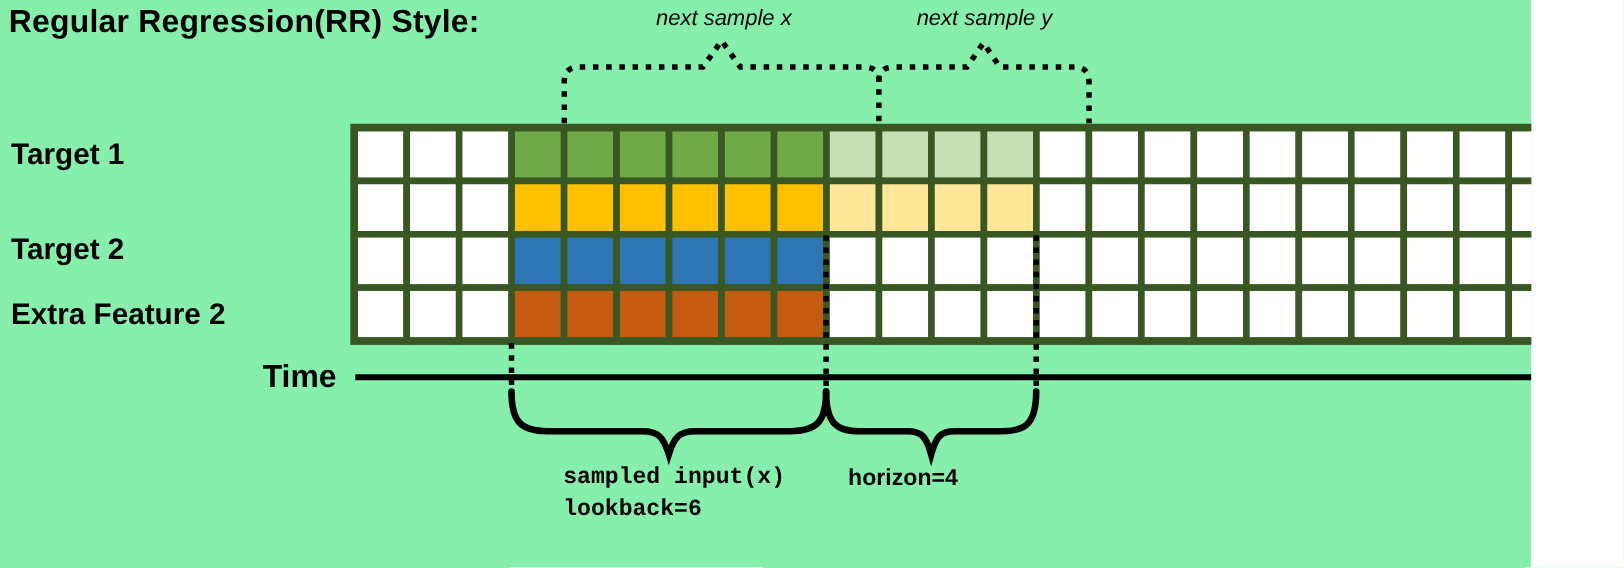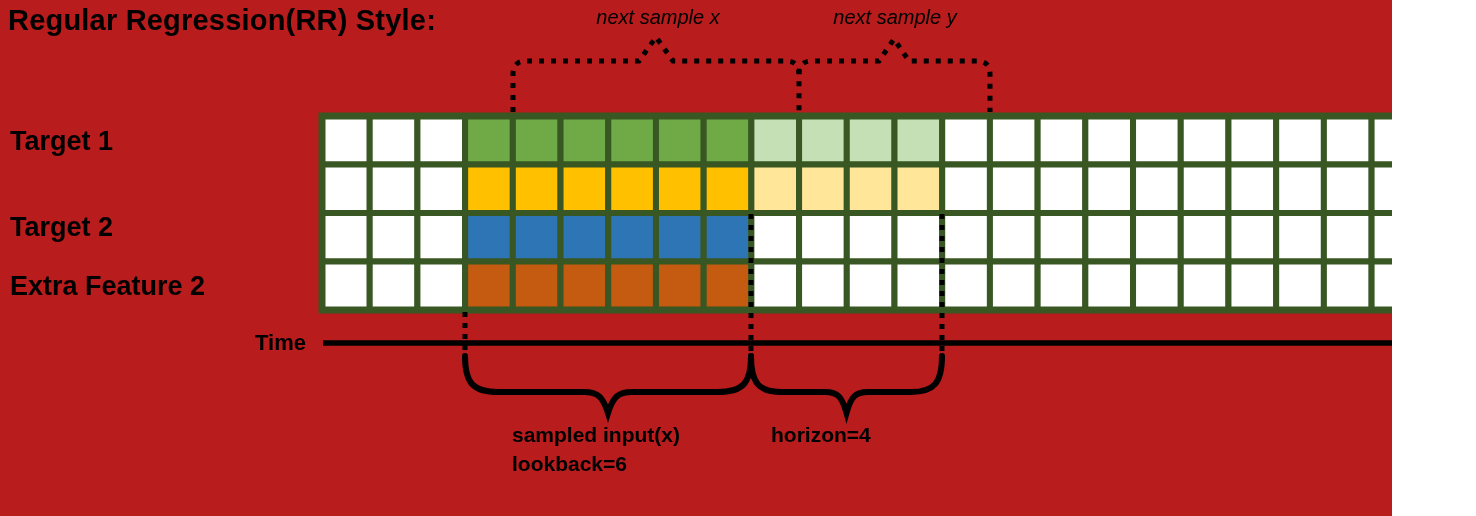--- a/index.html
+++ b/index.html
@@ -1,36 +1,36 @@
 <!DOCTYPE html>
 <html><head>
 <meta charset="utf-8">
 <style>
   html,body{margin:0;padding:0;background:#ffffff;}
   .canvas{
     position:relative;
     width:1392px;height:516px;
-    background:#b91c1c;
+    background:#86efac;
     font-family:"Liberation Sans", sans-serif;
     color:#000;
     overflow:hidden;
   }
   .abs{position:absolute;}
   .title{
     left:8px;top:4px;
     font-size:29px;font-weight:bold;letter-spacing:0.2px;
   }
   .row-label{
     font-size:27px;font-weight:bold;
     width:300px;
     transform:translateY(-50%);
     left:10px;
   }
   .time-label{
-    font-size:22px;font-weight:bold;
+    font-size:29px;font-weight:bold;
     width:120px;text-align:right;
     left:186px;top:343px;transform:translateY(-50%);
   }
   .next-label{
     font-size:20px;font-weight:400;font-style:italic;
     top:6px;transform:translateX(-50%);white-space:nowrap;
   }
   .sample-text{
     font-size:21px;font-weight:600;line-height:29px;white-space:nowrap;
   }
@@ -164,21 +164,21 @@
 
   <div class="abs next-label" style="left:658px;">next sample x</div>
   <div class="abs next-label" style="left:895px;">next sample y</div>
 
   <div class="abs row-label" style="top:141px;">Target 1</div>
   <div class="abs row-label" style="top:189px;margin-top:38px;">Target 2</div>
   <div class="abs row-label" style="top:286px;">Extra Feature 2</div>
 
   <div class="abs time-label">Time</div>
 
-  <div class="abs sample-text" style="left:512px;top:420px;">
+  <div class="abs sample-text" style="left:512px;top:420px;font-family:Liberation Mono, monospace;">
     <div>sampled input(x)</div>
     <div>lookback=6</div>
   </div>
 
   <div class="abs sample-text" style="left:771px;top:420px;">
     <div>horizon=4</div>
   </div>
 
 </div>
 

